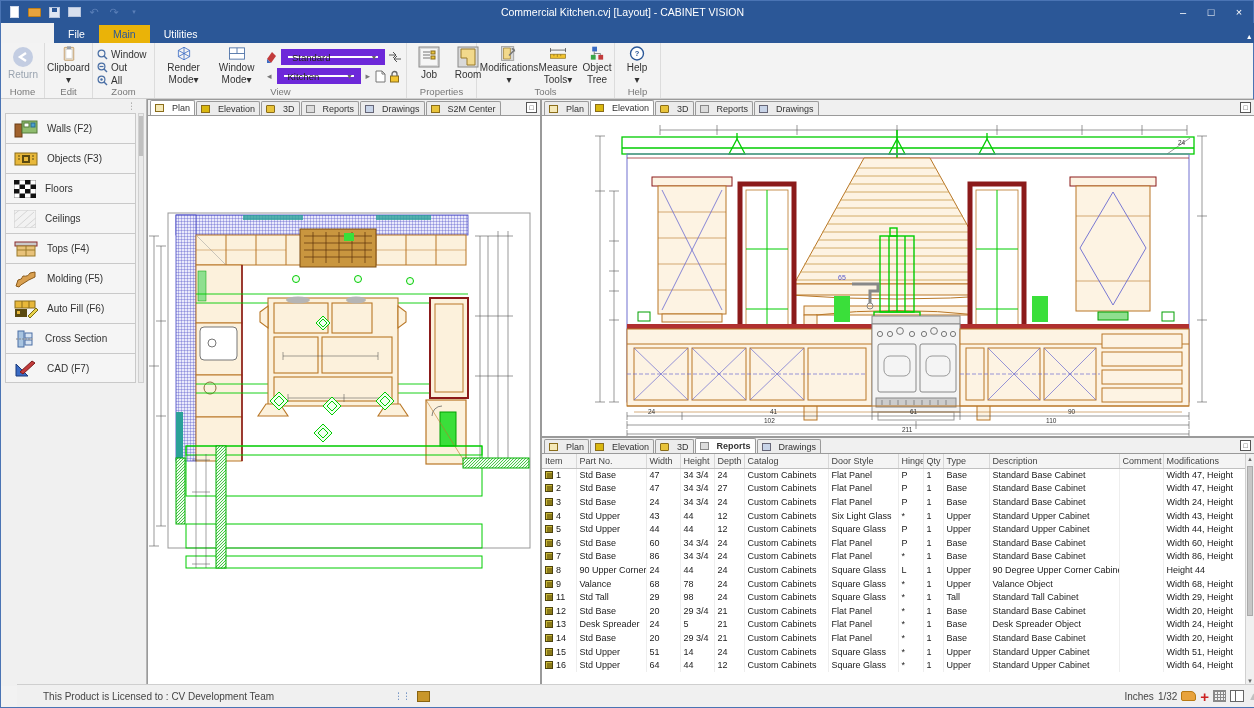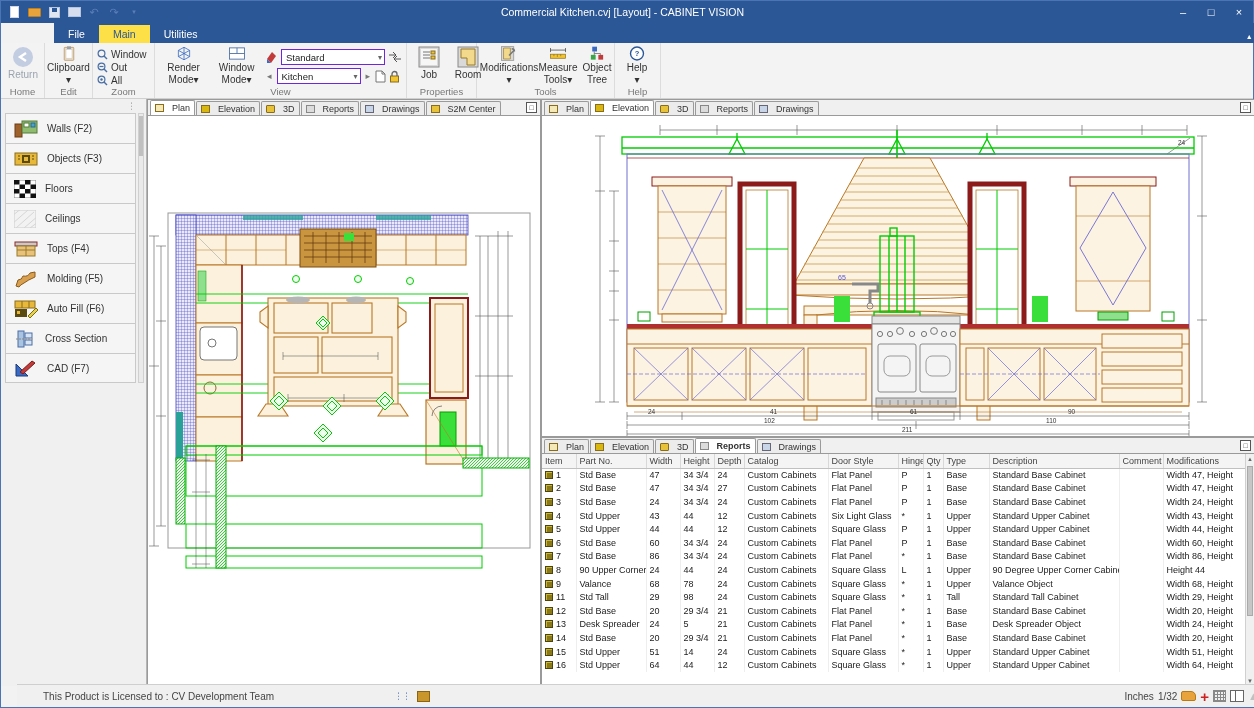--- a/index.html
+++ b/index.html
@@ -15,35 +15,35 @@
   .i-save { width:11px; height:11px; background:#dfe6f2; border:1px solid #b6c4dd; }
   .i-save::after { content:""; display:block; width:5px; height:4px; margin:0 auto; background:#2b5797; }
   .i-print { width:13px; height:10px; background:#d7dfee; border:1px solid #b6c4dd; }
   .undo-redo { color:#5a7fb8; font-size:11px; }
   #title-text { position:absolute; left:0; right:9px; text-align:center; font-size:10.5px; pointer-events:none; }
   .wincontrols { margin-left:auto; display:flex; align-items:center; }
   .wbtn { width:28px; height:22px; display:flex; align-items:center; justify-content:center; font-size:11px; color:#fff; }
   
   #tabrow { position:absolute; left:16px; top:22px; width:100%; height:20px; background:#2b5797; display:flex; align-items:flex-end; color:#fff;margin-left:37px; }
   .rtab { padding:3px 14px 3px; font-size:10.5px; cursor:default; }
-  .rtab.active { background:#fde047; color:#2b5797;text-align:center; }
+  .rtab.active { background:#eab308; color:#2b5797;text-align:center; }
   #style-area { margin-left:auto; display:flex; align-items:center; gap:5px; padding-right:8px; font-size:10px; color:#fff; position:relative; }
   #capture-overlay { position:absolute; right:14px; top:-14px; width:30px; height:30px; background:#8e8e8e; border-radius:3px; opacity:.92; display:flex; align-items:center; justify-content:center; }
   .helpcirc { width:13px; height:13px; border:1.5px solid #fff; border-radius:50%; font-size:9px; display:flex; align-items:center; justify-content:center; }
 
   
   #ribbon { position:absolute; left:0; top:42px; width:100%; height:56px; background:#f3f3f3; border-bottom:1px solid #d0d0d0; display:flex; font-size:10px; color:#333; }
   .rgroup { position:relative; height:100%; border-right:1px solid #dcdcdc; padding:2px 4px 12px; display:flex; gap:3px; }
   .glabel { position:absolute; left:0; right:0; bottom:1px; text-align:center; color:#777; font-size:9.5px; }
   .bigbtn { display:flex; flex-direction:column; align-items:center; justify-content:flex-start; padding:1px 4px; min-width:36px; gap:1px; }
   .bigbtn .blabel { text-align:center; line-height:1.15; }
   .dim { color:#9aa4b0; }
   .stackcol { display:flex; flex-direction:column; justify-content:flex-start; gap:1px; padding-top:3px; }
   .smallbtn { display:flex; align-items:center; gap:3px; height:13px; }
-  .combo { display:flex; align-items:center; background:#fff; border:1px solid #6d28d9; height:16px; font-size:9.5px; padding:0 2px 0 4px; color:#222; }
+  .combo { display:flex; align-items:center; background:#fff; border:7px solid #6d28d9; height:16px; font-size:9.5px; padding:0 2px 0 4px; color:#222; }
   .combo .carr { margin-left:auto; color:#666; font-size:8px; padding-left:6px; }
   .navarr { color:#777; font-size:9px; padding:0 2px; }
   .viewrows { display:flex; flex-direction:column; gap:3px; padding-top:4px; }
   .viewrow { display:flex; align-items:center; gap:3px; }
 
   
   #main { position:absolute; left:0; top:98px; width:1254px; height:587px; }
 
   
   #sidebar { position:absolute; left:0; top:0; width:146px; height:100%; background:#f0f0f0; border-right:1px solid #b5b5b5; }

